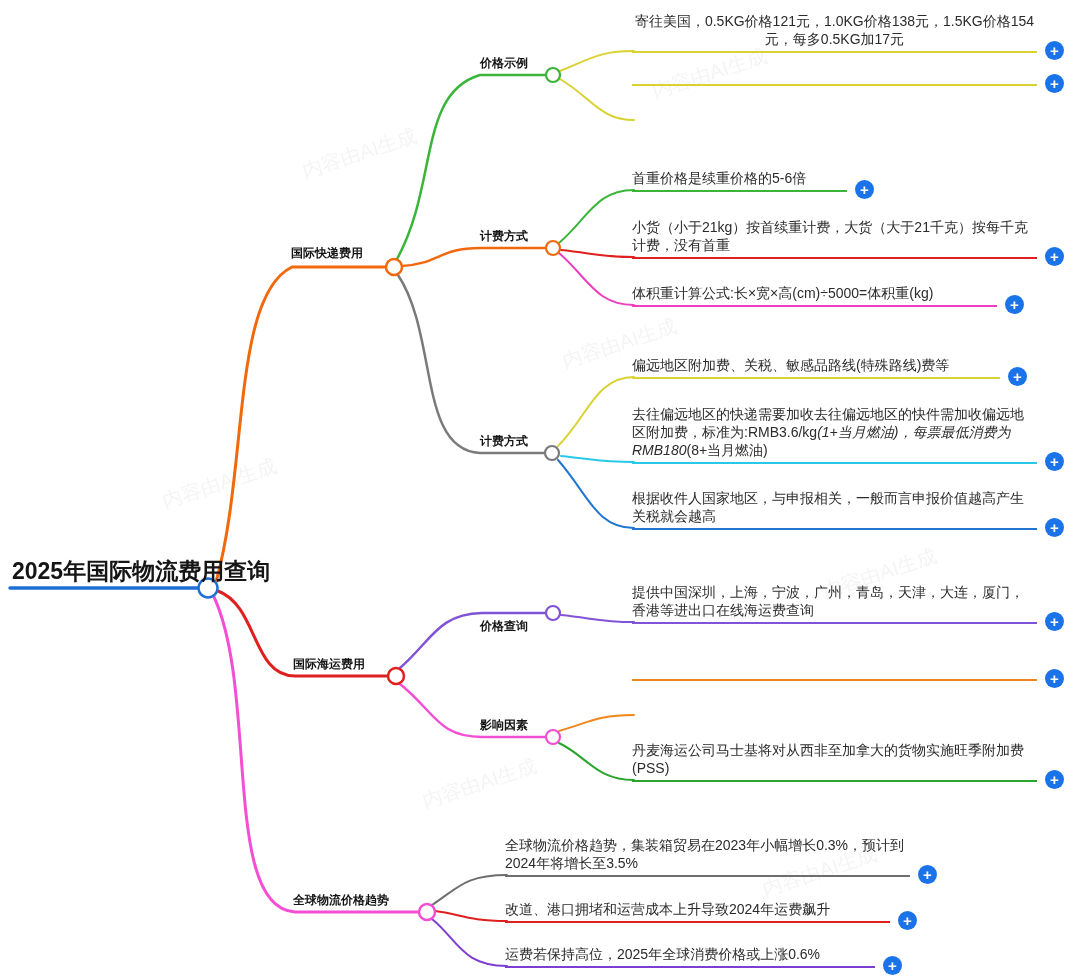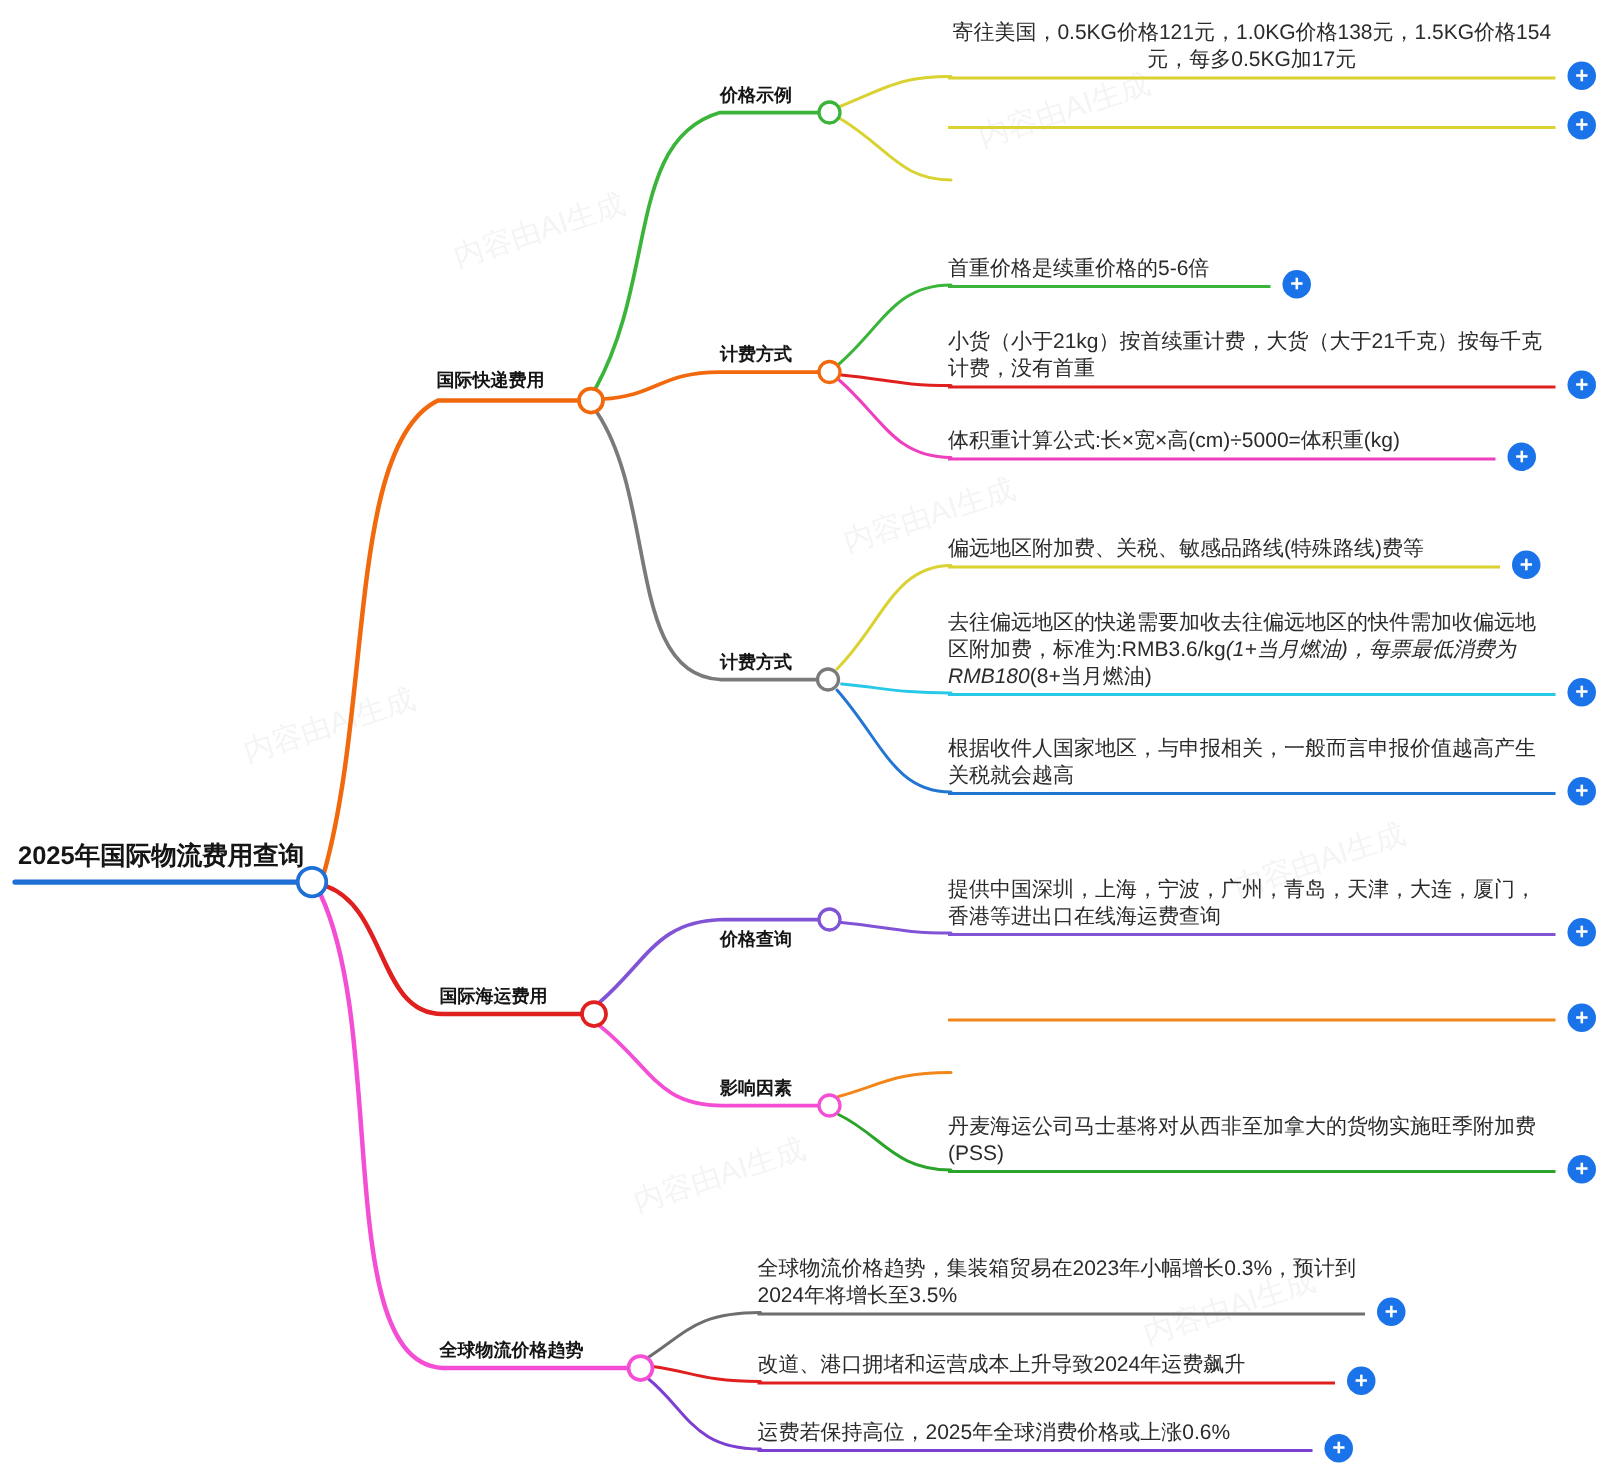--- a/index.html
+++ b/index.html
@@ -7,21 +7,21 @@
     position:relative;width:1082px;height:977px;background:#ffffff;overflow:hidden;
     font-family:"Liberation Sans","DejaVu Sans",sans-serif;color:#222;
   }
   #wires{position:absolute;left:0;top:0;width:1082px;height:977px;z-index:2;}
   .wm{position:absolute;z-index:1;color:rgba(110,110,110,0.08);font-size:20px;
       transform:rotate(-18deg);white-space:nowrap;user-select:none;}
   .topic{
     position:absolute;z-index:3;font-weight:700;color:#151515;white-space:nowrap;
     font-size:12px;line-height:20px;
   }
-  .topic.root{font-size:17px;}
+  .topic.root{font-size:23px;}
   .leaf{
     position:absolute;z-index:3;font-size:14px;line-height:18px;color:#2b2b2b;
     padding-bottom:3px;border-bottom:2px solid var(--c,#999);
   }
   .leaf .it{font-style:italic;}
   .plus{
     position:absolute;right:-27px;bottom:-9px;width:19px;height:19px;border-radius:50%;
     background:var(--c,#1a73e8);color:#fff;display:flex;align-items:center;justify-content:center;
     font-size:15px;font-weight:700;line-height:1;cursor:pointer;z-index:4;
     box-shadow:0 0 0 2px #fff;

